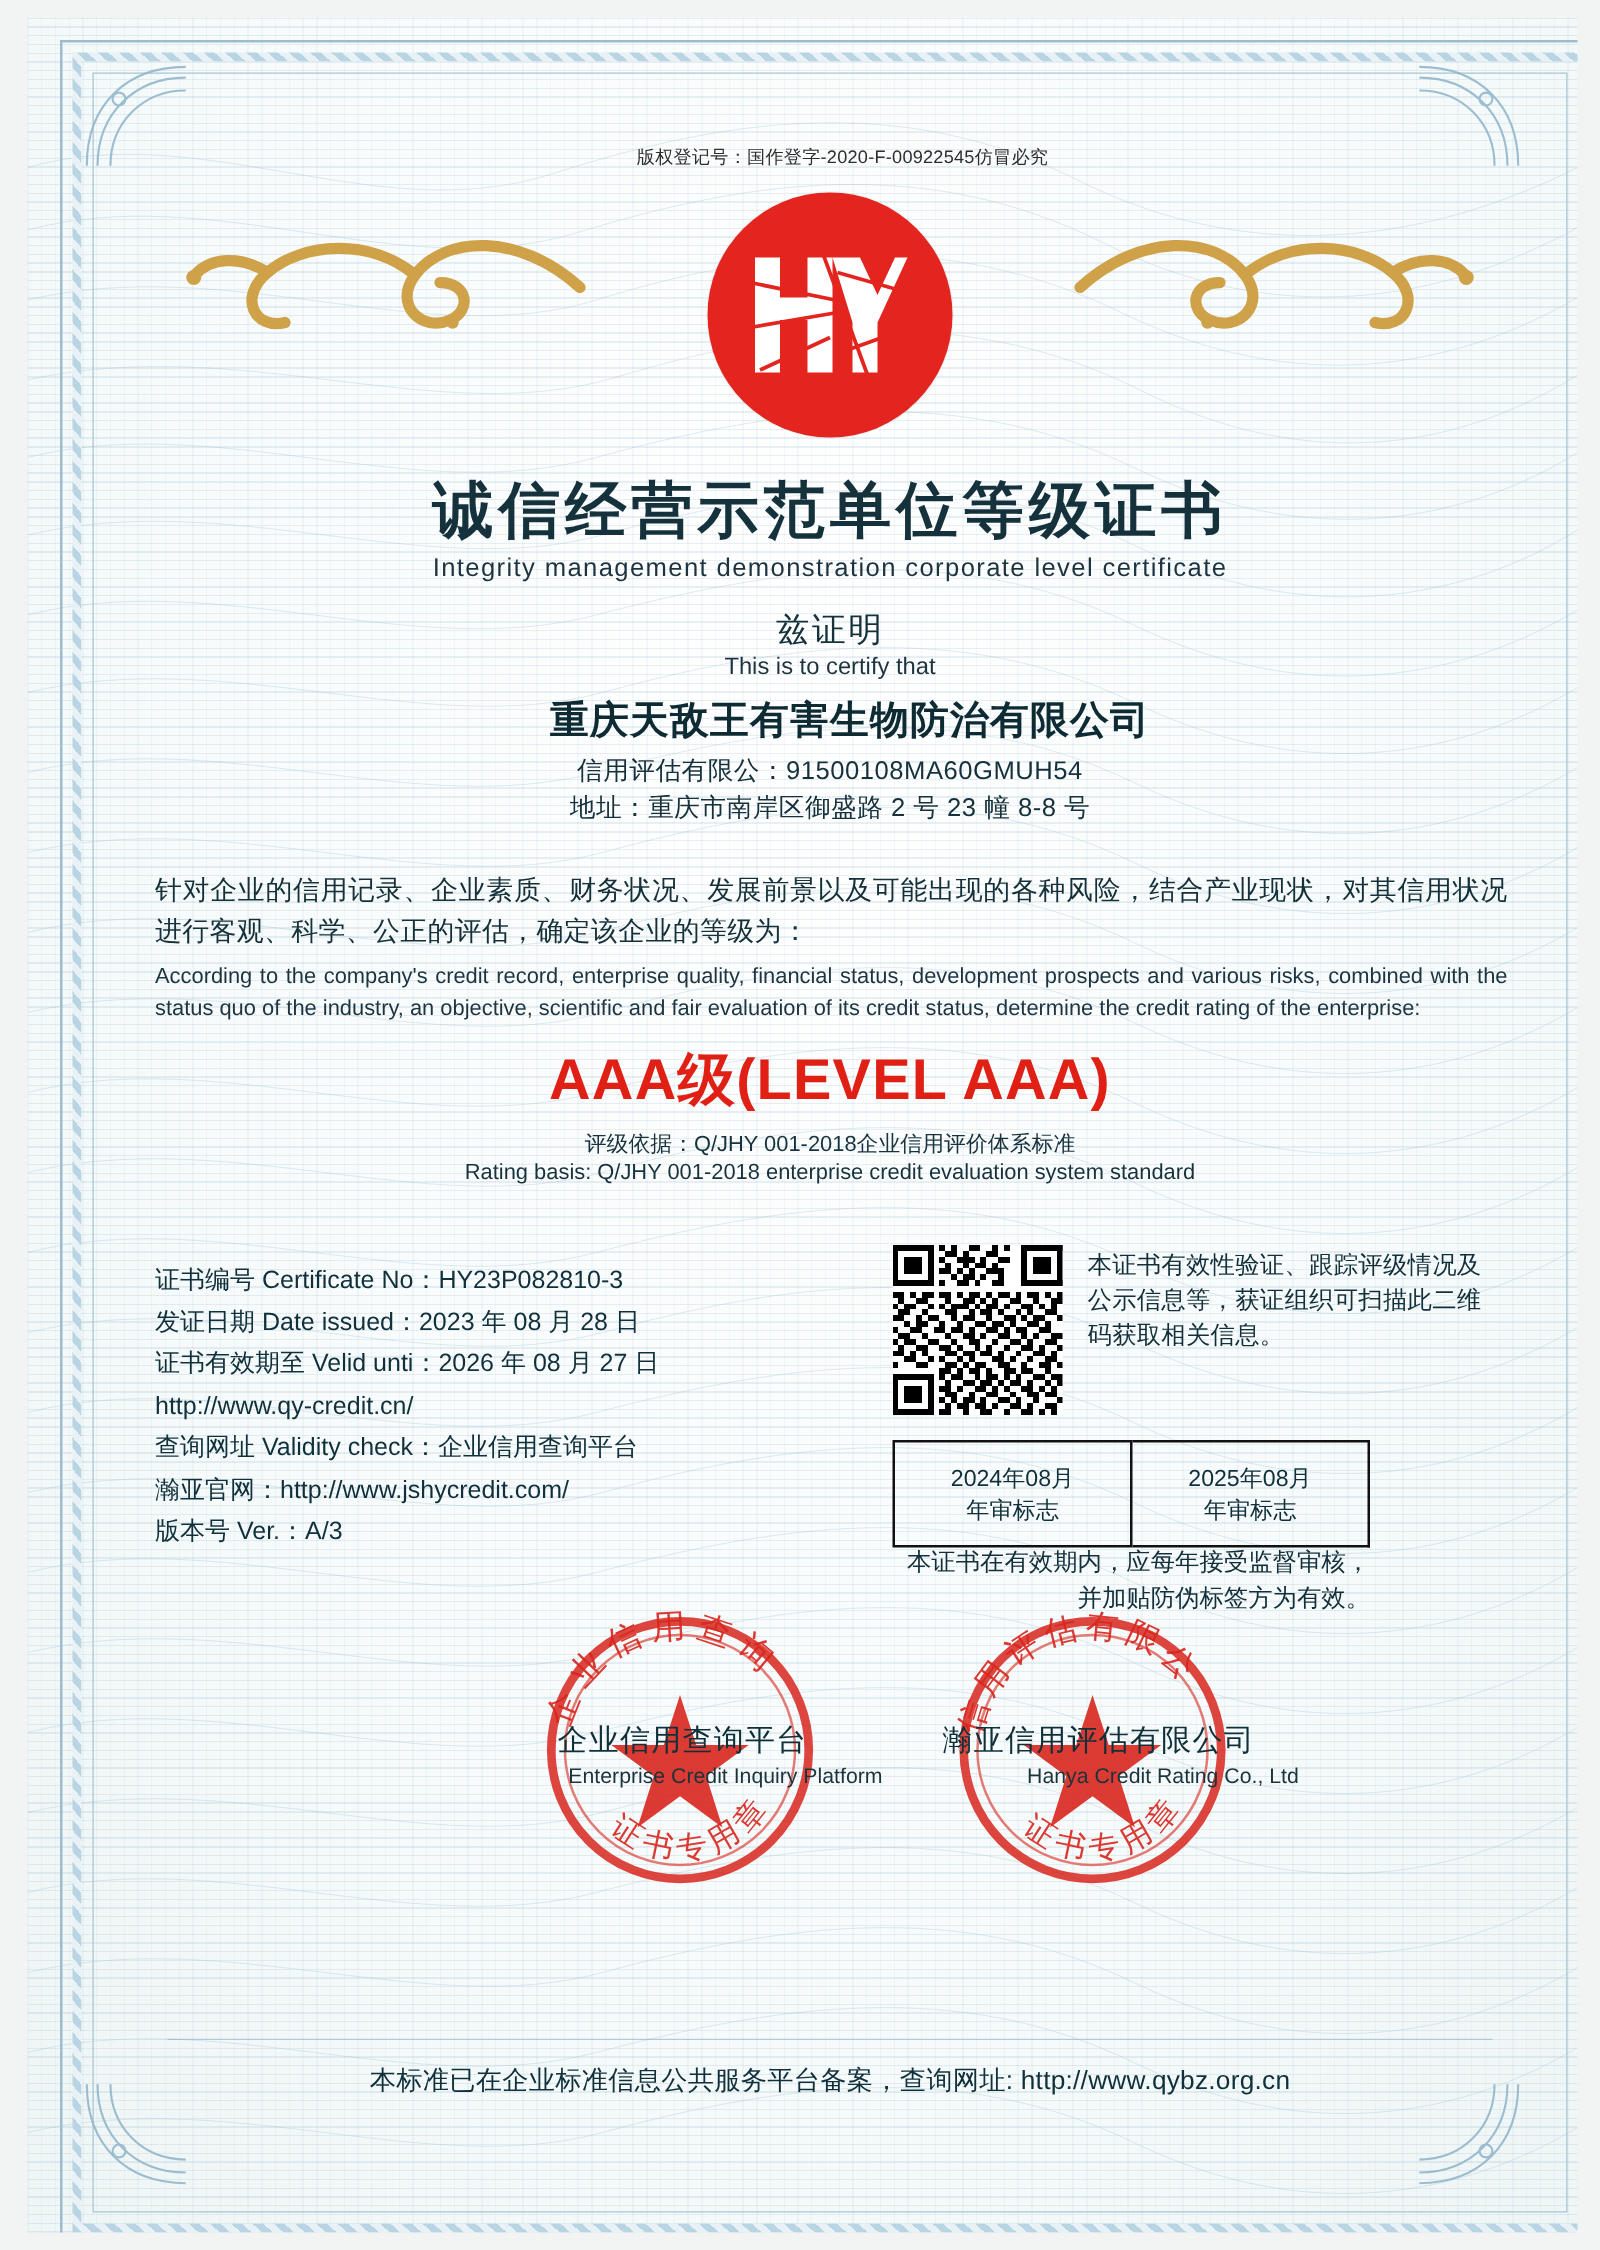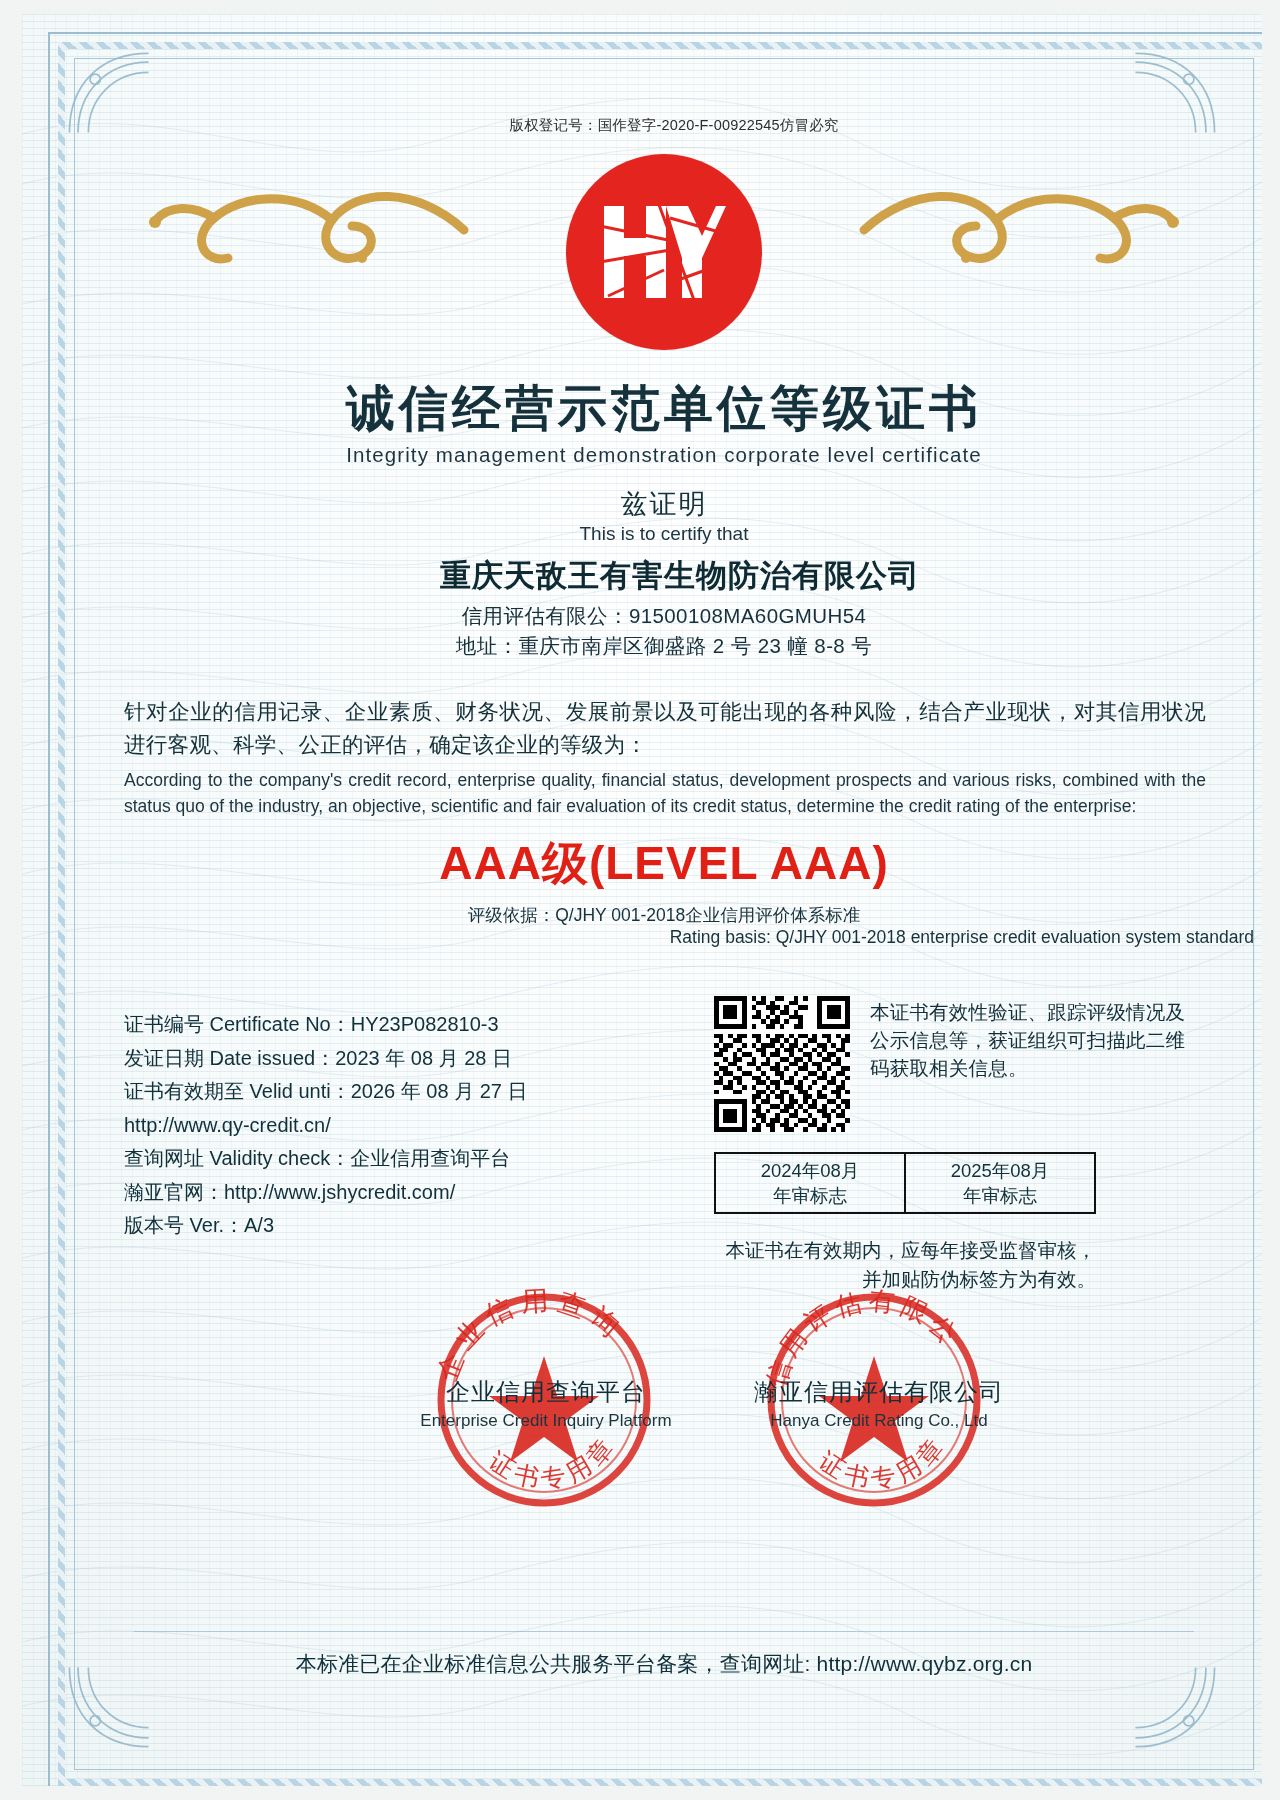--- a/index.html
+++ b/index.html
@@ -135,21 +135,21 @@
 
   .level{
     position:absolute;top:775px;left:0;width:100%;text-align:center;
     font-size:46px;font-weight:bold;color:#e01f15;letter-spacing:1px;
   }
   .basis-cn{
     position:absolute;top:845px;left:0;width:100%;text-align:center;
     font-size:17.5px;color:#17323c;
   }
   .basis-en{
-    position:absolute;top:869px;left:0;width:100%;text-align:right;
+    position:absolute;top:869px;left:0;width:100%;text-align:center;
     font-size:17.5px;color:#17323c;
   }
 
   
   .info{
     position:absolute;top:950px;left:50px;width:560px;
     font-size:20px;color:#10303b;line-height:33.5px;
   }
   .qr-zone{
     position:absolute;top:938px;left:640px;width:492px;
@@ -157,21 +157,21 @@
   .qr{
     position:absolute;left:0;top:0;width:136px;height:136px;
     background:#fff;
   }
   .qr svg{display:block}
   .qr-note{
     position:absolute;left:156px;top:2px;width:330px;
     font-size:19.5px;color:#122f3a;line-height:28px;letter-spacing:.2px;
   }
   .seal-boxes{
-    position:absolute;left:0;top:156px;width:382px;height:62px;
+    position:absolute;left:0;top:156px;width:382px;height:86px;
     display:flex;
   }
   .seal-box{
     flex:1;border:2px solid #111;display:flex;flex-direction:column;
     align-items:center;justify-content:center;
     font-size:18.5px;color:#10303b;line-height:25px;
   }
   .seal-box + .seal-box{border-left:none}
   .annual-note{
     position:absolute;left:0;top:240px;width:382px;
@@ -183,21 +183,21 @@
     position:absolute;width:240px;height:240px;
   }
   .stamp svg{width:100%;height:100%}
   .stamp-left{left:350px;top:1222px}
   .stamp-right{left:680px;top:1222px}
 
   .org-line{
     position:absolute;width:320px;text-align:center;
   }
   .org-cn{font-size:24px;color:#0f2f39;letter-spacing:1px;}
-  .org-en{font-size:17px;color:#1b3views;}
+  .org-en{font-size:17px;color:#1b3views;text-align:right;}
   .org-en{font-size:17px;color:#1b333d;margin-top:3px}
   .org-left{left:312px;top:1318px}
   .org-right{left:645px;top:1318px}
 
   .footer{
     position:absolute;bottom:92px;left:0;width:100%;text-align:center;
     font-size:21px;color:#10303b;letter-spacing:.2px;
   }
   .footer-rule{
     position:absolute;bottom:138px;left:60px;width:1060px;height:1px;

